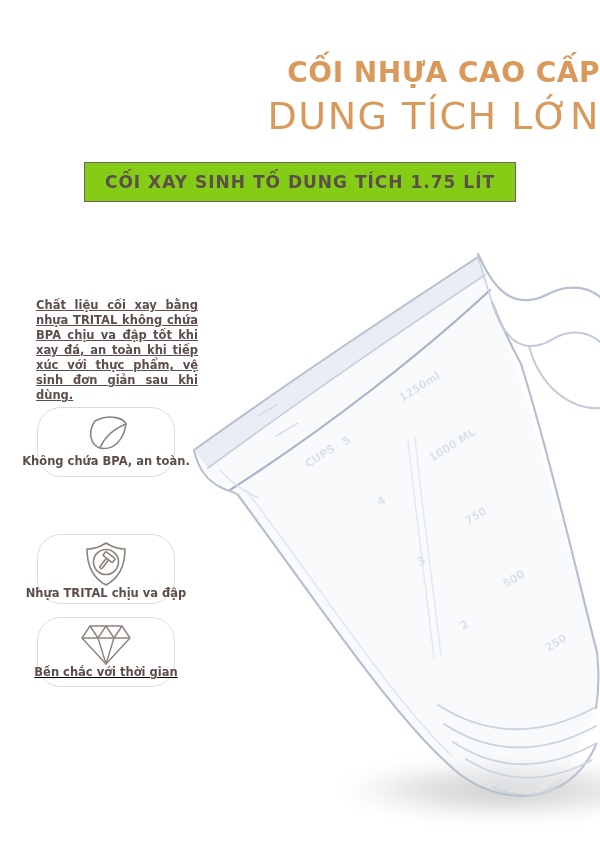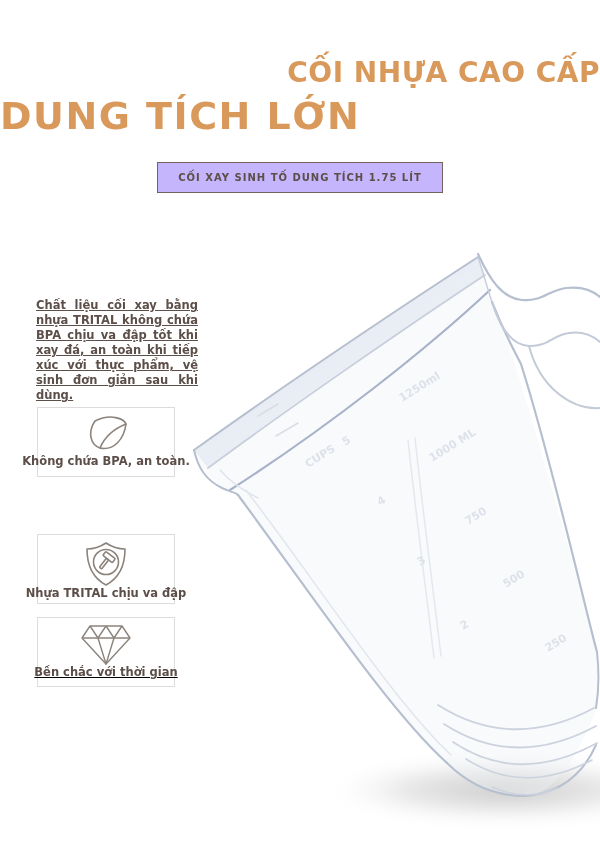--- a/index.html
+++ b/index.html
@@ -5,36 +5,36 @@
   html,body{margin:0;padding:0;background:#fff;}
   #stage{
     position:relative; width:600px; height:857px; background:#ffffff;
     overflow:hidden; font-family:"DejaVu Sans", sans-serif;
   }
   .title1{
     position:absolute; top:55px; left:0; width:600px; text-align:right;
     font-size:28px; font-weight:700; letter-spacing:.5px; color:#D9995A; line-height:36px;
   }
   .title2{
-    position:absolute; top:93px; left:0; width:600px; text-align:left;
-    font-size:38px; font-weight:700; letter-spacing:1.5px; color:#D9995A; line-height:46px;
+    position:absolute; top:93px; left:0; width:600px; text-align:right;
+    font-size:38px; font-weight:400; letter-spacing:1.5px; color:#D9995A; line-height:46px;
   }
   .banner-wrap{ position:absolute; top:162px; left:0; width:600px; text-align:center; }
   .banner{
     display:inline-block; border:1.5px solid #71635C; padding:9px 20px;
-    font-size:10px; font-weight:700; letter-spacing:1px; color:#5C4E48; background:#c4b5fd;
+    font-size:17px; font-weight:700; letter-spacing:1px; color:#5C4E48; background:#84cc16;
   }
   .desc{
     position:absolute; top:298px; left:36px; width:162px;
     font-size:11.5px; font-weight:600; line-height:15px; color:#5C4E48;
     text-align:justify; text-align-last:justify;text-decoration:underline;
   }
   .card{
     position:absolute; left:37px; width:138px; height:70px; box-sizing:border-box;
-    border:1px solid #DCDCDC; border-radius:0; background:#fff;
+    border:1px solid #DCDCDC; border-radius:24px; background:#fff;
     display:flex; flex-direction:column; align-items:center; justify-content:space-between;
     padding:6px 2px 9px 2px;
   }
   .card .icon{ flex:1; display:flex; align-items:center; justify-content:center; }
   .card .label{
     font-size:11.5px; font-weight:600; color:#5C4E48; white-space:nowrap; line-height:12px;
   }
   #card1{ top:407px; }
   #card2{ top:534px; }
   #card3{ top:617px;text-decoration:underline; }

